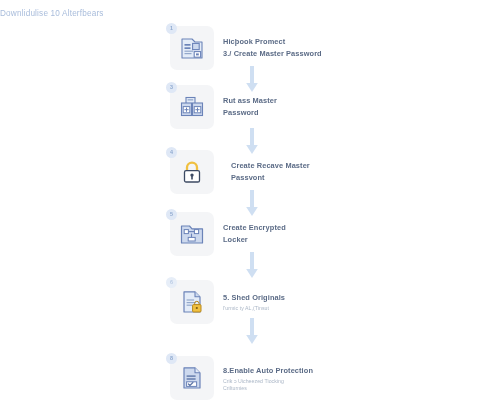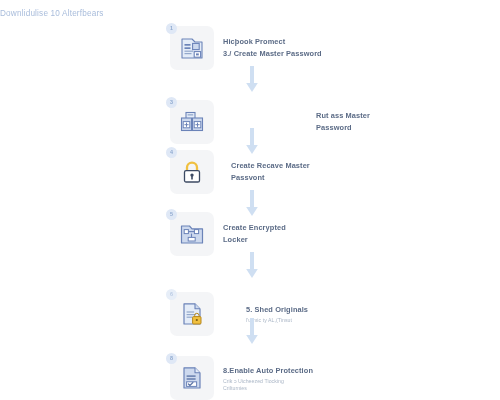--- a/index.html
+++ b/index.html
@@ -125,21 +125,21 @@
     </div>
   </div>
 
   <div class="connector" style="top:66px;">
     <svg width="14" height="28" viewBox="0 0 14 28">
       <rect x="5" y="0" width="4" height="18" fill="#cfdff2"></rect>
       <path d="M1.2 17 H12.8 L7 26 Z" fill="#cfdff2"></path>
     </svg>
   </div>
 
-  <div class="step" style="top:100px;justify-content:space-between;">
+  <div class="step" style="top:85px;">
     <div class="icon-tile">
       <div class="badge">3</div>
       <svg width="26" height="26" viewBox="0 0 26 26">
         <rect x="7" y="3.5" width="9" height="7" fill="#e4ecf8" stroke="#6b83b8" stroke-width="1.1"></rect>
         <rect x="8.6" y="5.2" width="5.6" height="1.3" fill="#93a8cb"></rect>
         <rect x="2.5" y="9" width="10" height="12.5" fill="#cdd9ee" stroke="#6b83b8" stroke-width="1.1"></rect>
         <rect x="4.2" y="12.6" width="6.6" height="6.2" fill="#ffffff" stroke="#6b83b8" stroke-width="1"></rect>
         <path d="M5.4 15.7 h4.2 M7.5 13.6 v4.2" stroke="#6b83b8" stroke-width="1"></path>
         <rect x="13.5" y="9" width="10" height="12.5" fill="#cdd9ee" stroke="#6b83b8" stroke-width="1.1"></rect>
         <rect x="15.2" y="12.6" width="6.6" height="6.2" fill="#ffffff" stroke="#6b83b8" stroke-width="1"></rect>
@@ -200,21 +200,21 @@
     </div>
   </div>
 
   <div class="connector" style="top:252px;">
     <svg width="14" height="28" viewBox="0 0 14 28">
       <rect x="5" y="0" width="4" height="18" fill="#cfdff2"></rect>
       <path d="M1.2 17 H12.8 L7 26 Z" fill="#cfdff2"></path>
     </svg>
   </div>
 
-  <div class="step" style="top:292px;gap:23px;">
+  <div class="step" style="top:280px;">
     <div class="icon-tile">
       <div class="badge faint">6</div>
       <svg width="26" height="26" viewBox="0 0 26 26">
         <path d="M5 2.8 h11 l5 5 V23 H5 Z" fill="#e4ecf8" stroke="#6b83b8" stroke-width="1.2" stroke-linejoin="round"></path>
         <path d="M16 2.8 v5 h5" fill="#cdd9ee" stroke="#6b83b8" stroke-width="1.1" stroke-linejoin="round"></path>
         <rect x="7.6" y="10.4" width="7.5" height="1.2" fill="#93a8cb"></rect>
         <rect x="7.6" y="13" width="9" height="1.2" fill="#93a8cb"></rect>
         <rect x="7.6" y="15.6" width="6" height="1.2" fill="#93a8cb"></rect>
         <rect x="13.6" y="15.6" width="8.4" height="7.4" rx="1" fill="#f0c040" stroke="#b8881c" stroke-width="1"></rect>
         <path d="M15.6 15.9 v-1.4 a2.2 2.2 0 0 1 4.4 0 v1.4" fill="none" stroke="#b8881c" stroke-width="1"></path>

